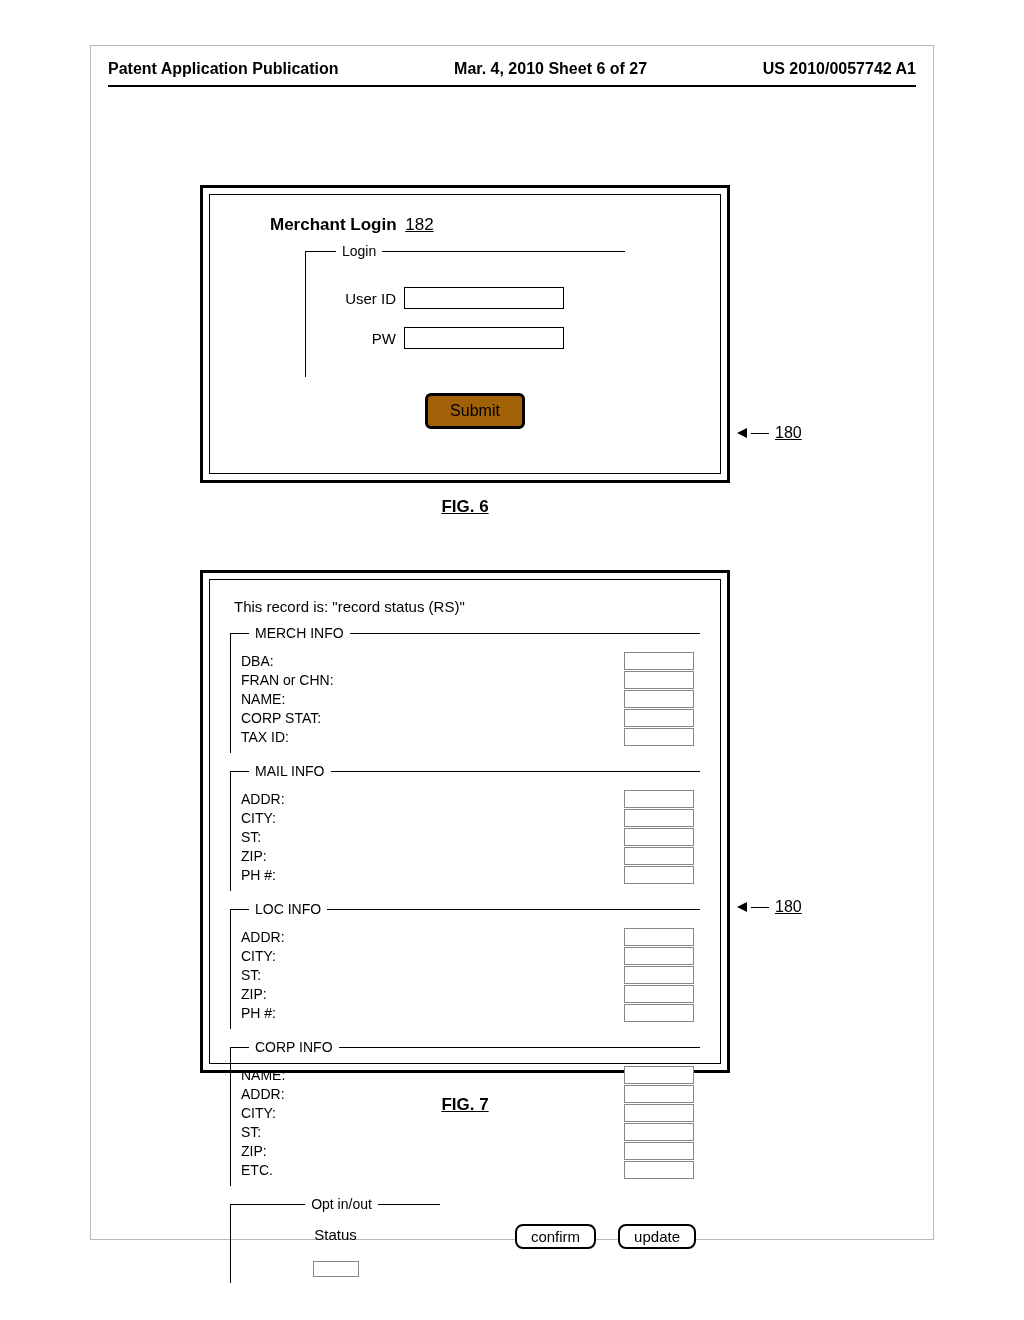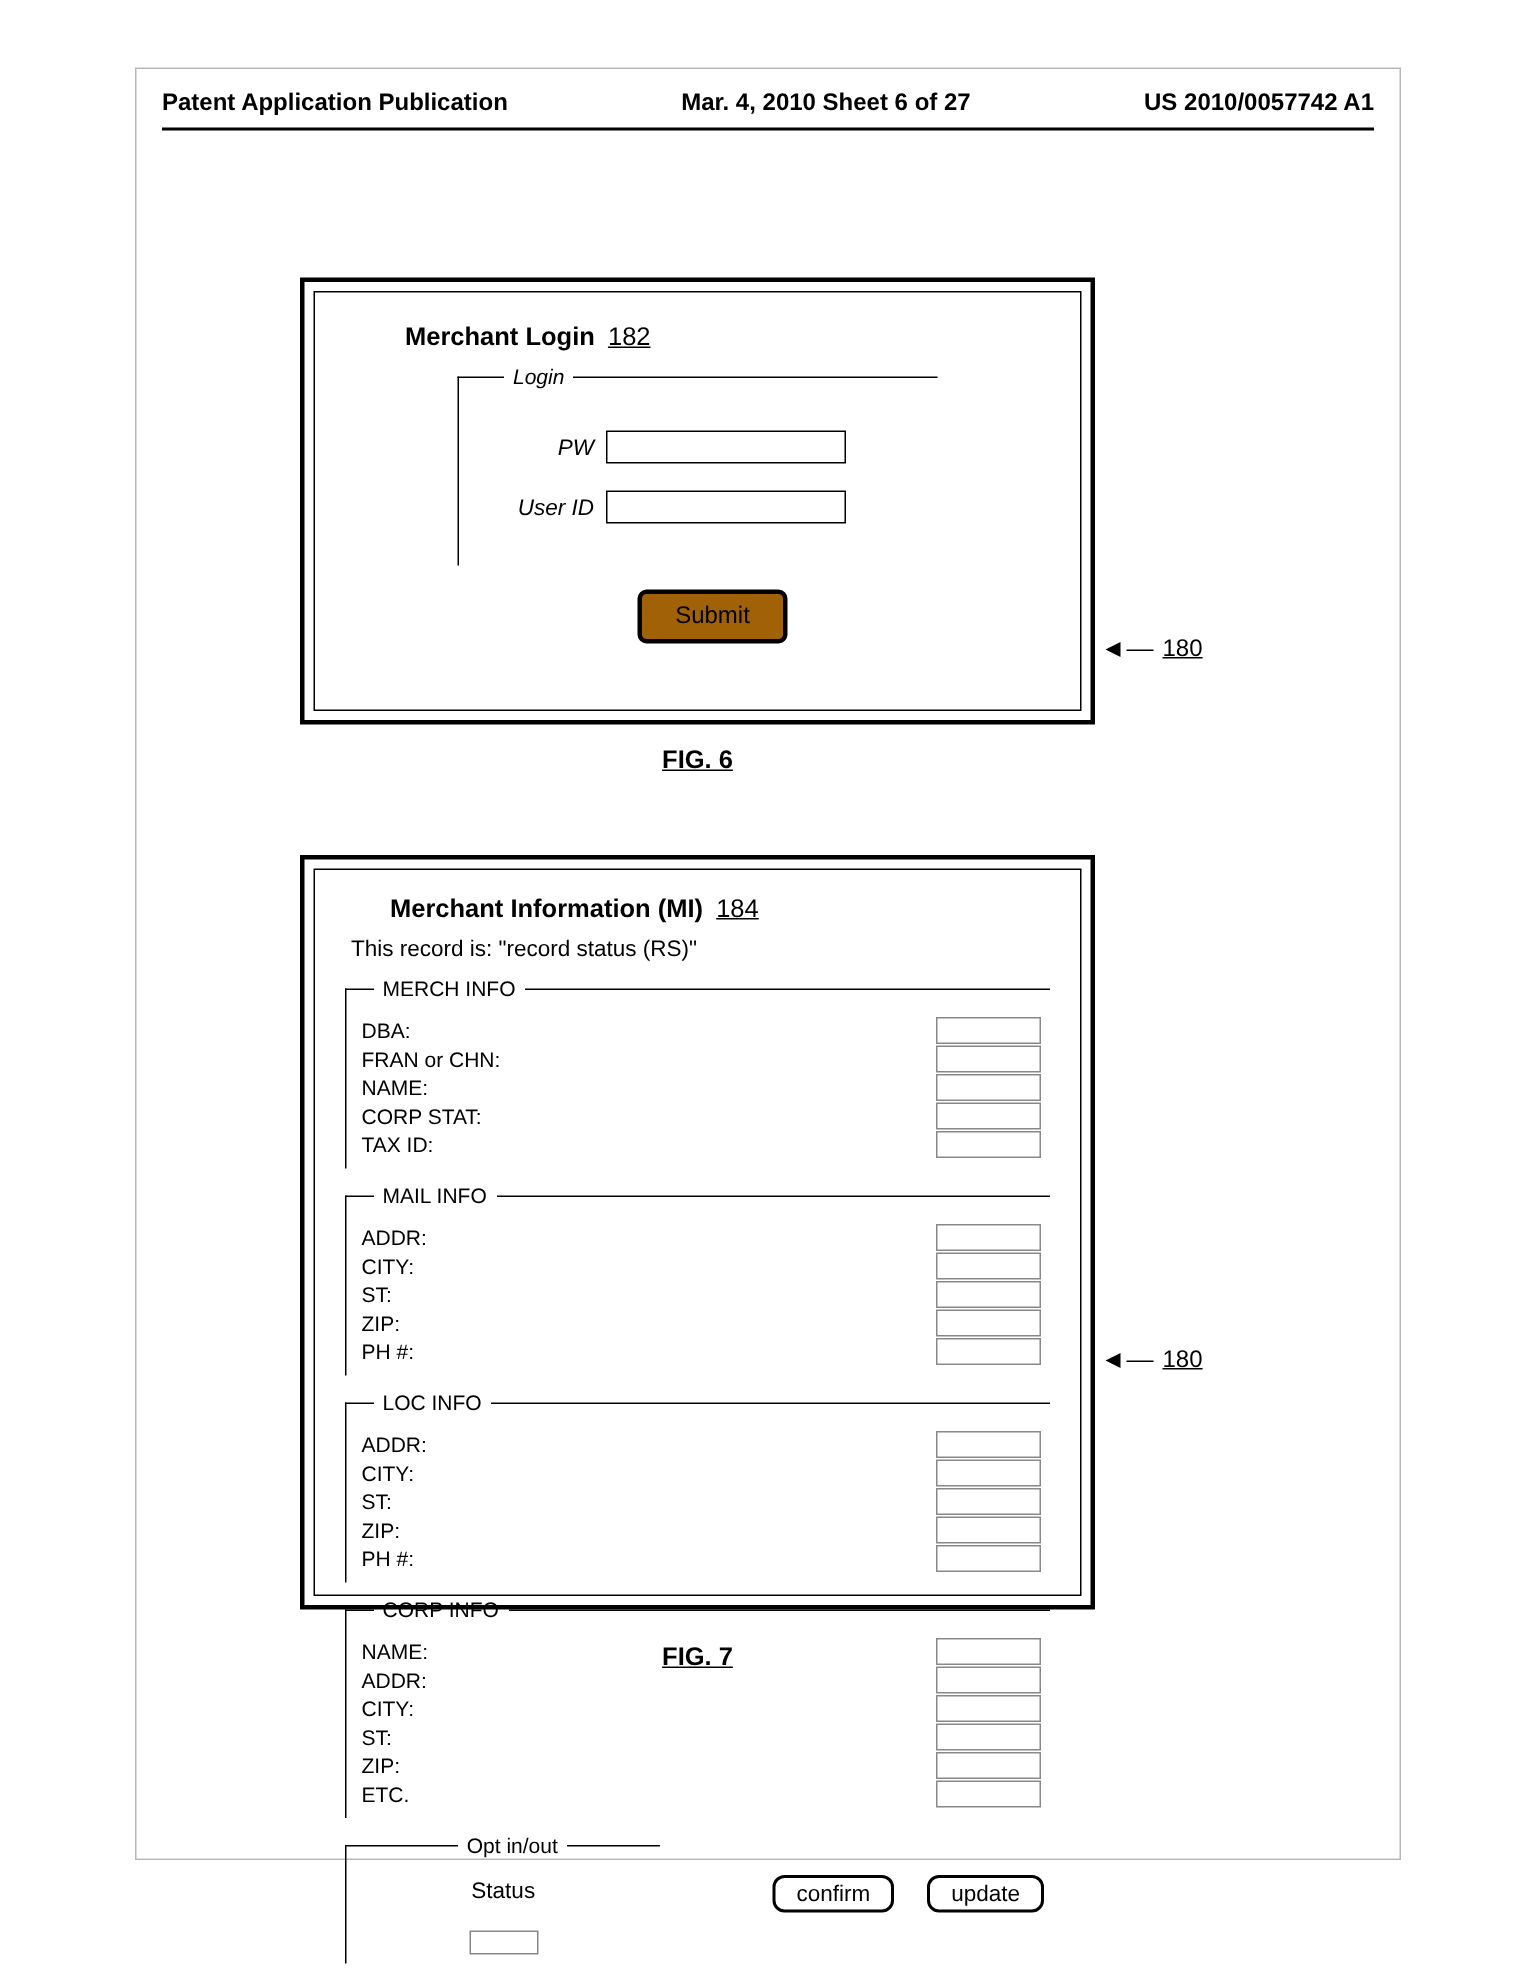--- a/index.html
+++ b/index.html
@@ -78,21 +78,20 @@
     font-size: 14px;
     padding: 0 6px;
     margin-left: 10px;
   }
   .panel6 fieldset.group {
     width: 320px;
     margin: 3px auto;
     border: 1px solid #000;
     border-bottom: none; border-right: none;
     padding: 20px 20px 10px 20px;
-    font-style: italic;
   }
   .login-row { display: flex; align-items: center; margin: 8px 0 18px 0; }
   .login-row label { width: 70px; text-align: right; margin-right: 8px; font-size: 15px; }
   .txt {
     border: 1px solid #000;
     height: 22px;
     background: #fff;
   }
   .login-row .txt { width: 160px; }
 
@@ -211,48 +210,44 @@
 <div class="panel6-wrap">
   <div class="panel panel6">
     <div class="panel-inner">
       <div class="panel-title">
         <span>Merchant Login</span>
         <span class="refnum">182</span>
       </div>
       <fieldset class="group">
         <legend>Login</legend>
         <div class="login-row">
-          <label>PW</label>
+          <label>User ID</label>
           <div class="txt"></div>
         </div>
         <div class="login-row">
-          <label>User ID</label>
+          <label>PW</label>
           <div class="txt"></div>
         </div>
       </fieldset>
       <div class="submit-row">
         <span class="btn">Submit</span>
       </div>
     </div>
   </div>
   <div class="fig-caption">FIG. 6</div>
 </div>
 <div class="callout" style="left:737px; top:424px;">
   <span class="arrow"></span>
   <span class="line"></span>
   <span class="num">180</span>
 </div>
 
 <div class="panel7-wrap">
   <div class="panel panel7">
     <div class="panel-inner">
-      <div class="panel-title" style="margin-left:30px;">
-        <span>Merchant Information (MI)</span>
-        <span class="refnum">184</span>
-      </div>
       <div class="subtext">This record is: "record status (RS)"</div>
 
       <div class="grid2">
         <fieldset class="grp">
           <legend>MERCH INFO</legend>
           <div class="field-row">
               <span class="lbl">DBA:</span>
               <span class="txt"></span>
             </div>
           <div class="field-row">

